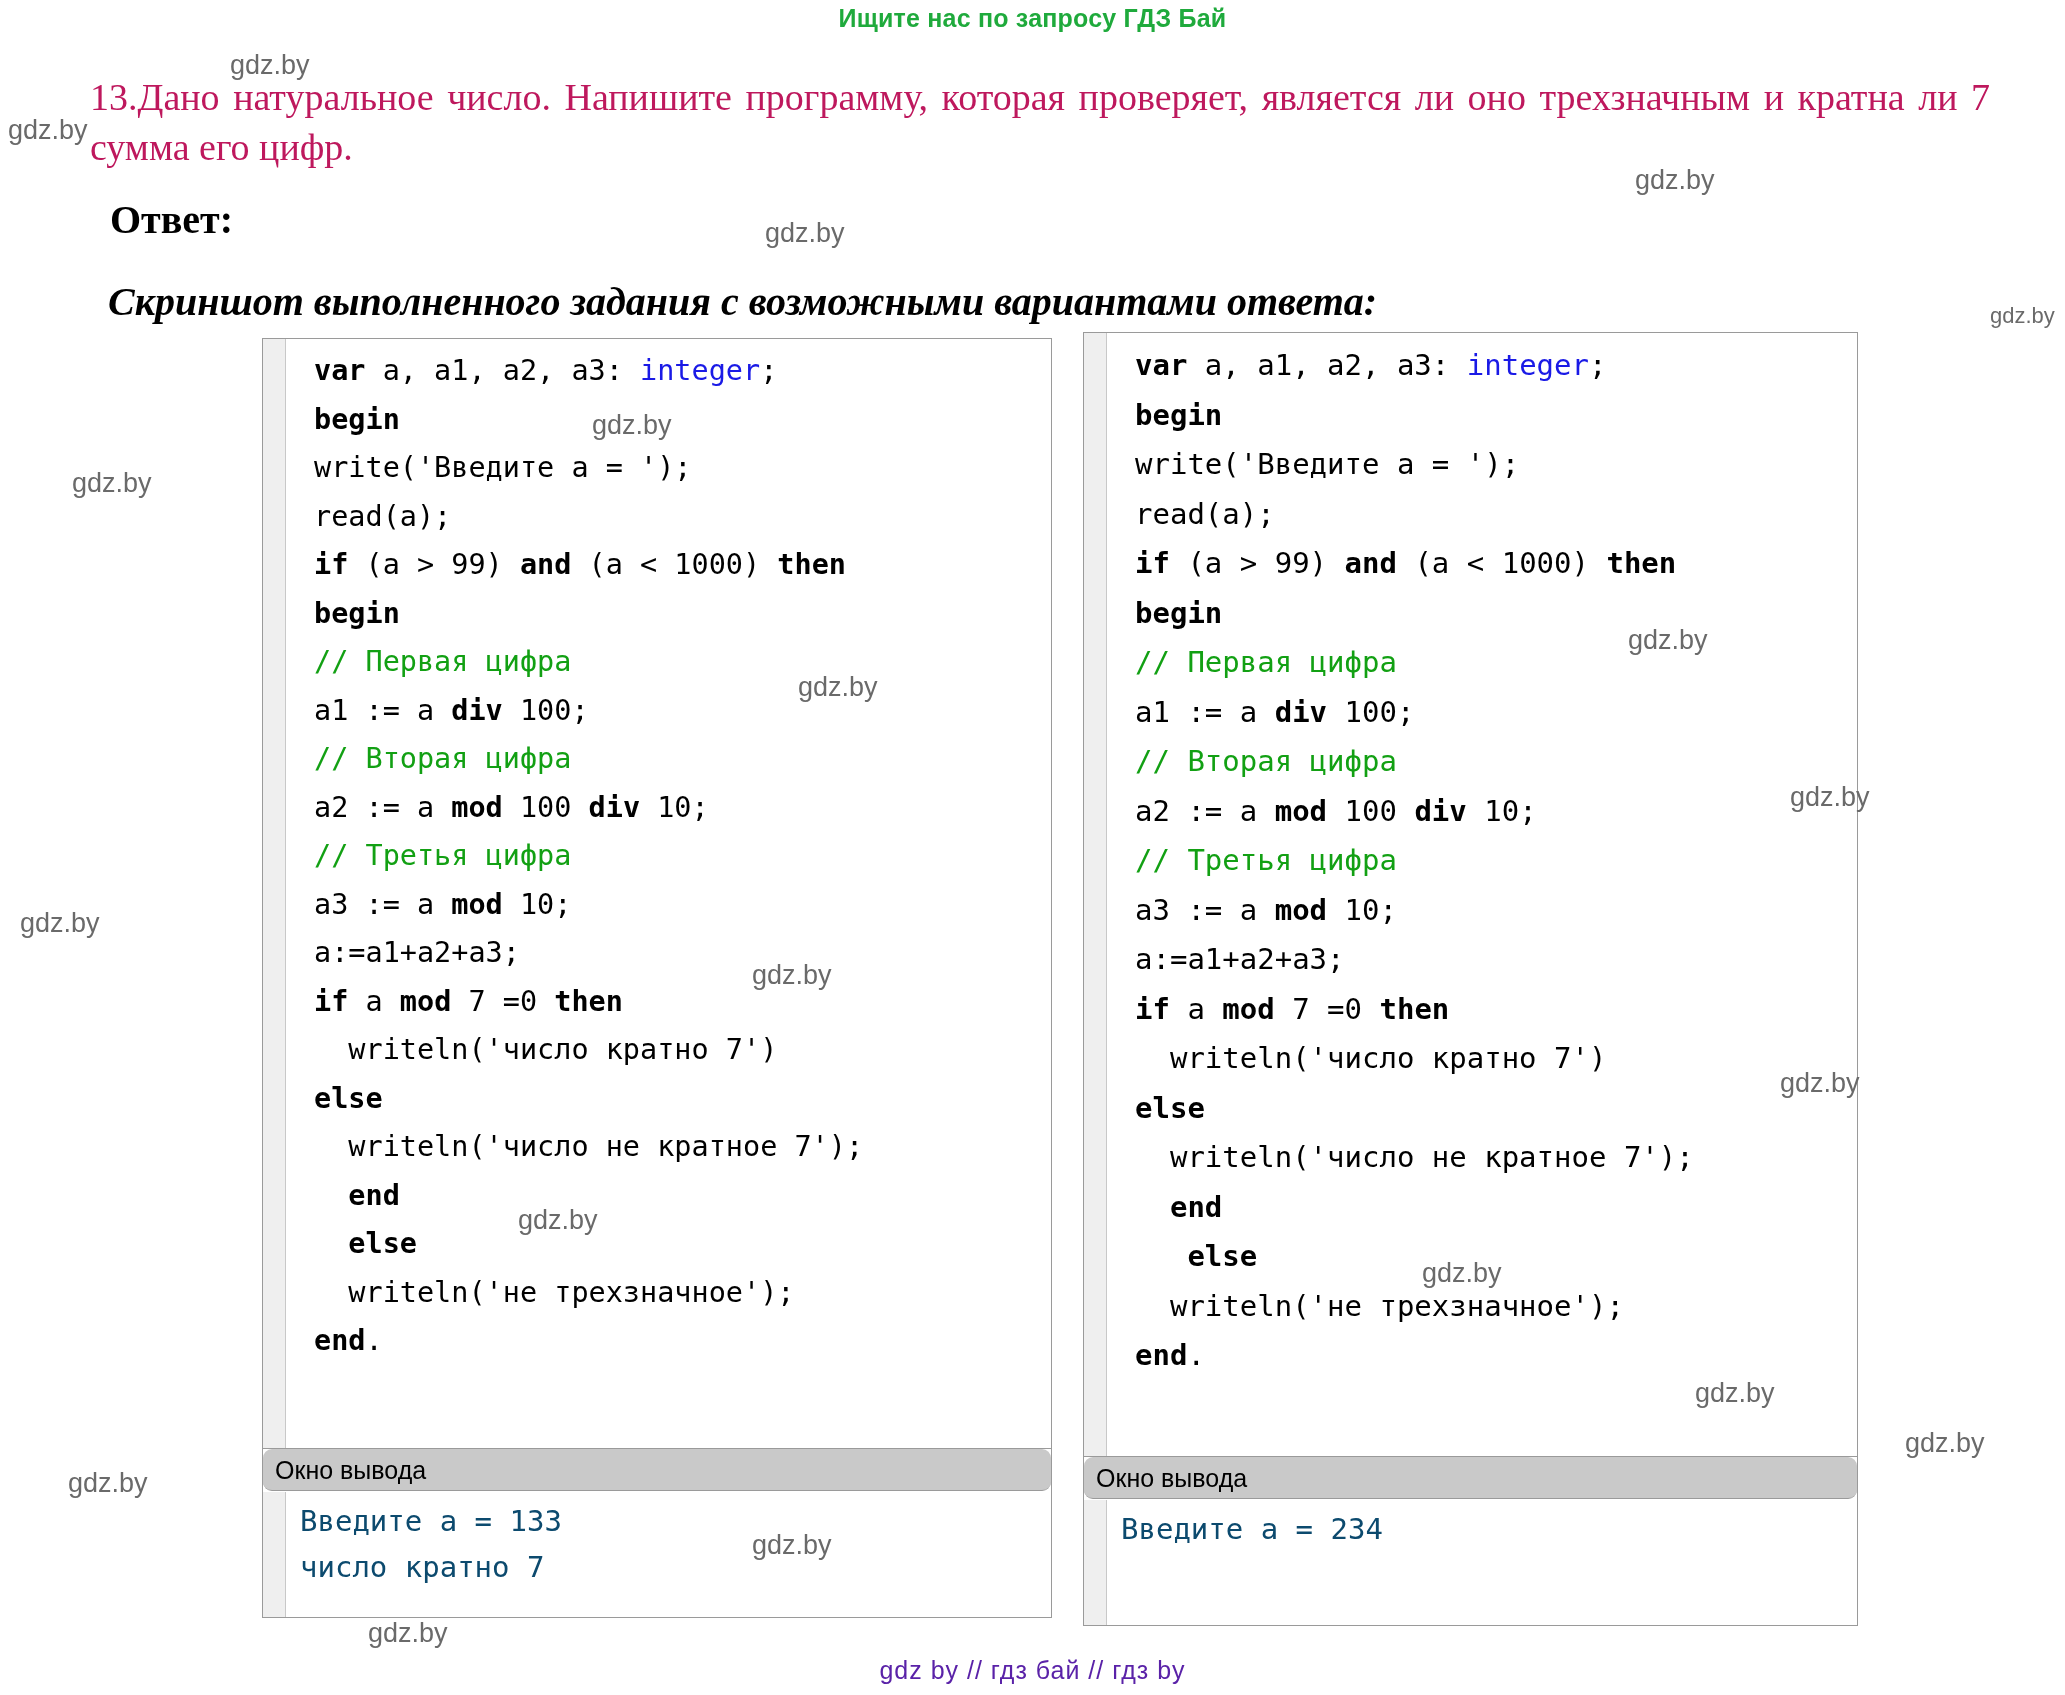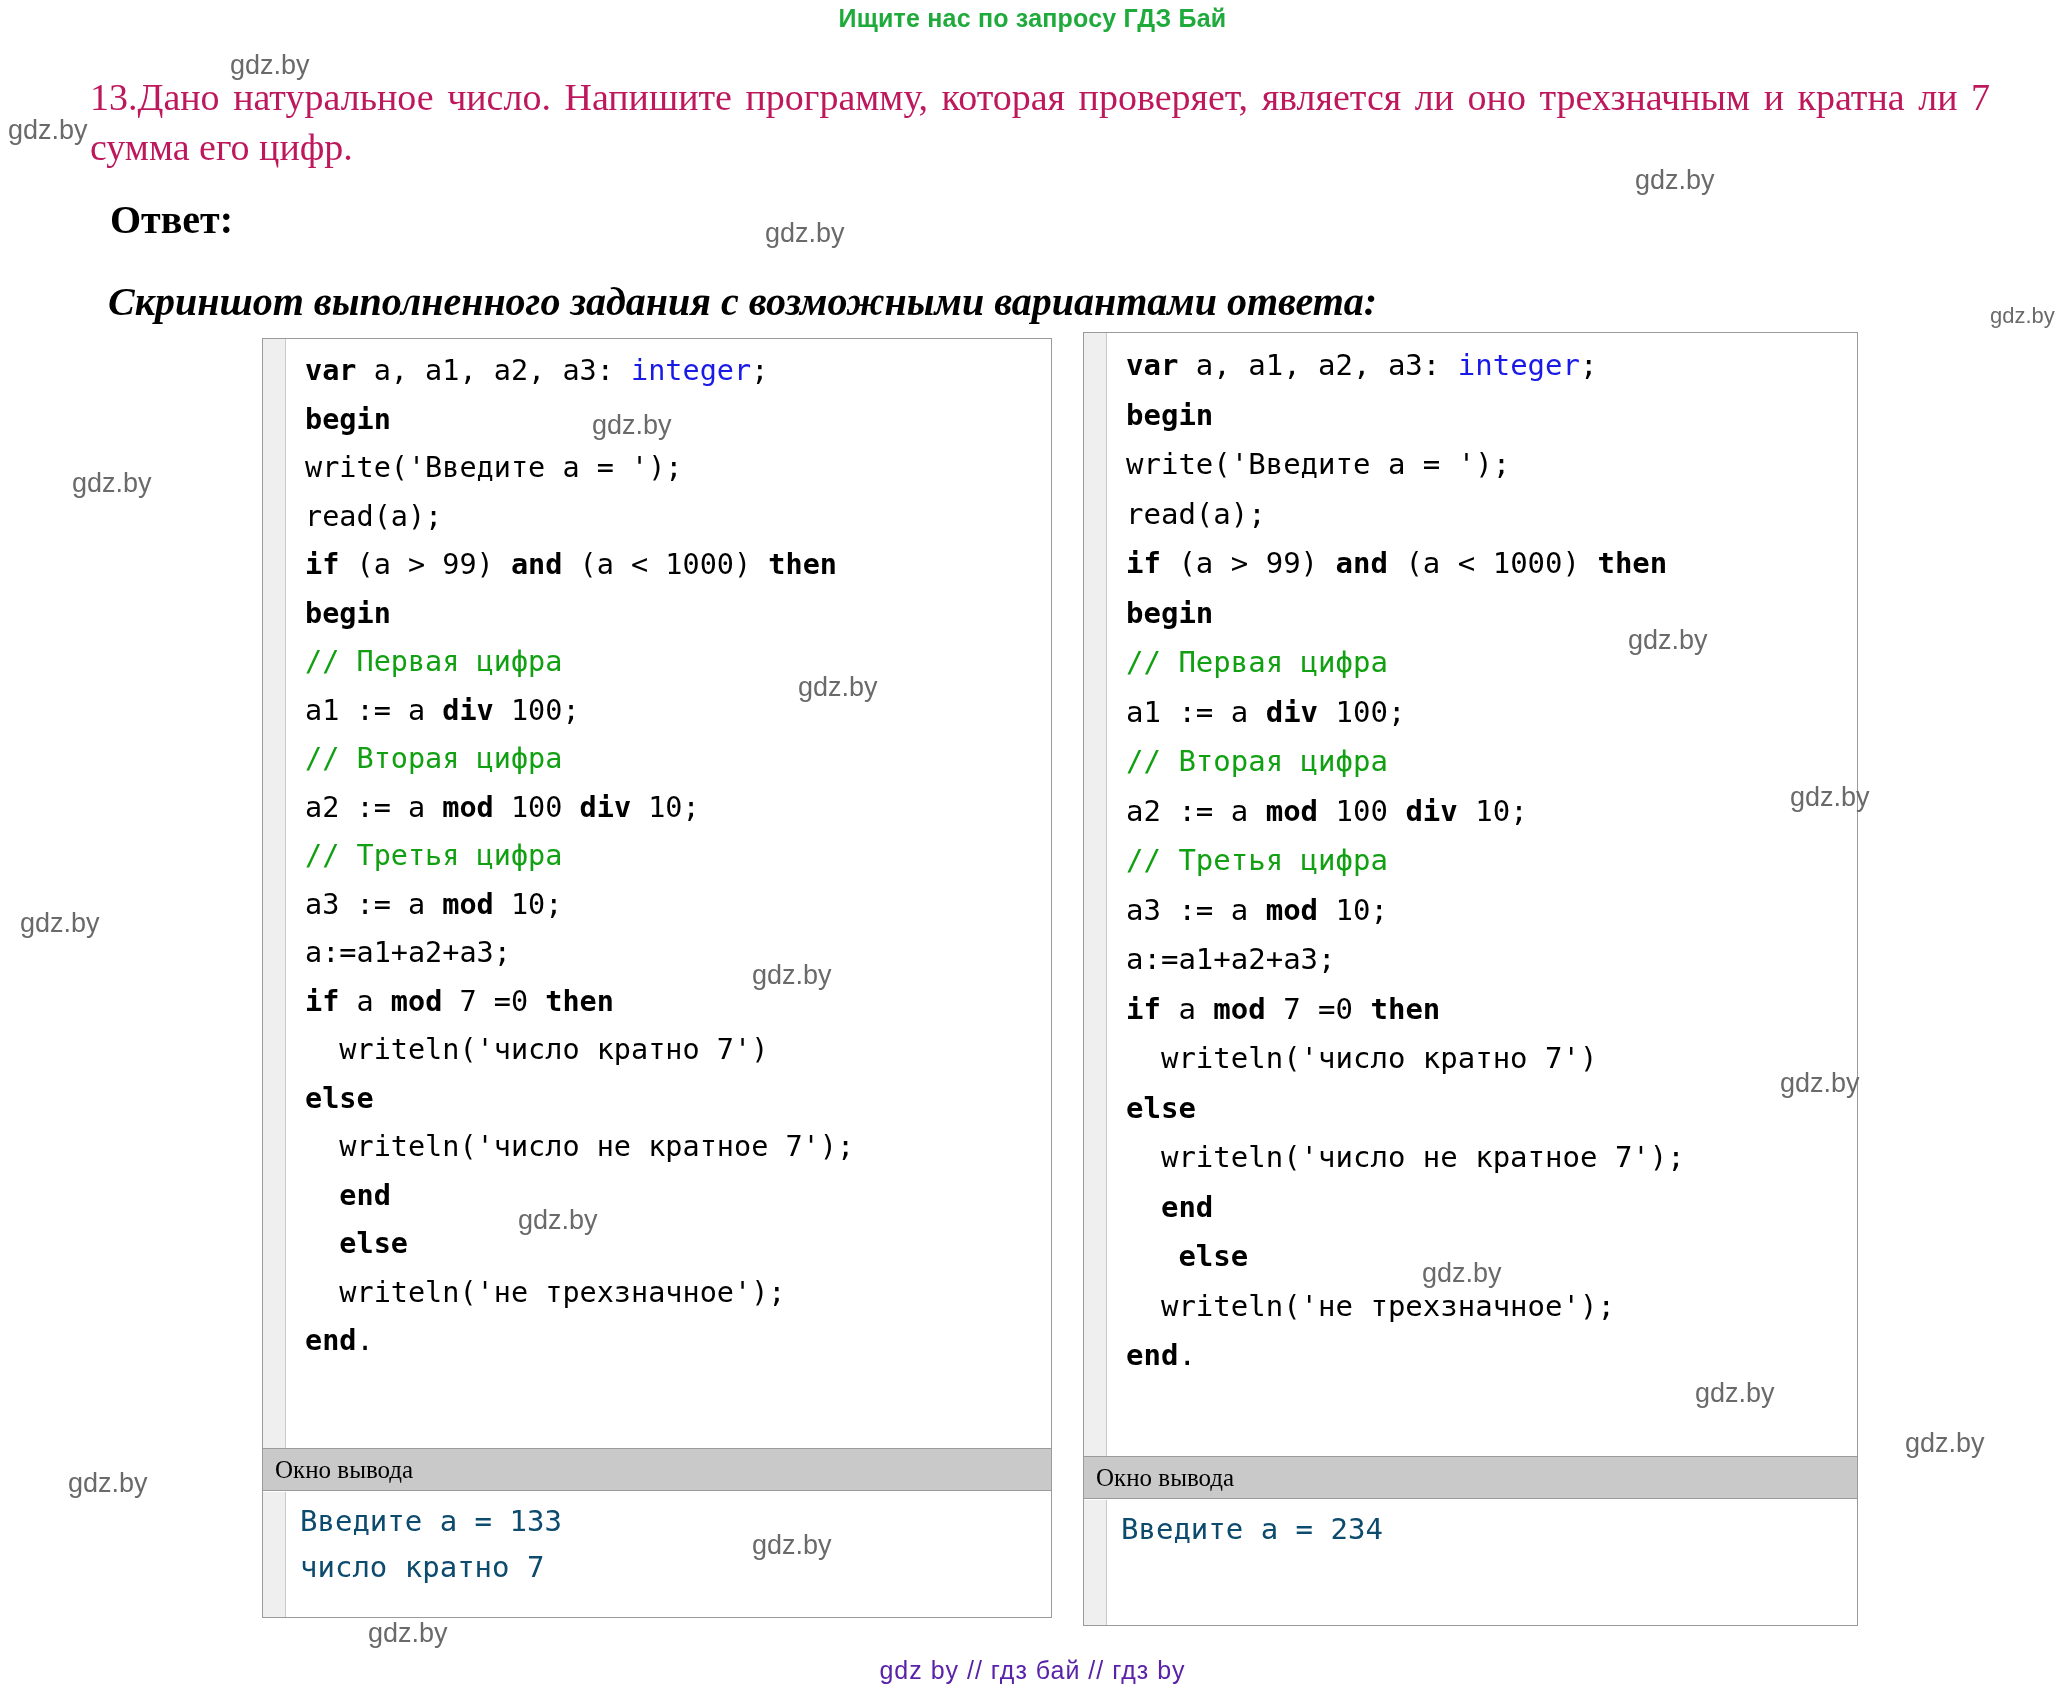--- a/index.html
+++ b/index.html
@@ -93,21 +93,21 @@
     width: 22px;
     background: #efefef;
     border-right: 1px solid #c8c8c8;
   }
   .code-area {
     position: absolute;
     left: 23px;
     right: 0;
     top: 0;
     bottom: 52px;
-    padding: 8px 6px 0 19px;
+    padding: 8px 6px 0 28px;
     box-sizing: border-box;
     font-family: "DejaVu Sans Mono", monospace;
     font-size: 28.5px;
     line-height: 48.5px;
     white-space: pre;
     overflow: hidden;
     color: #000;
   }
   .ide-right .code-area { font-size: 29px; line-height: 49.5px; }
   .kw { font-weight: bold; color: #000; }
@@ -150,25 +150,26 @@
   .out-right {
     left: 1083px;
     top: 1456px;
     width: 775px;
     height: 170px;
   }
   .out-title {
     height: 42px;
     background: #c9c9c9;
     border-bottom: 1px solid #9a9a9a;
-    font-family: Liberation Serif, serif;
+    font-family: Liberation Sans, sans-serif;
     font-size: 25px;
     color: #000;
     padding: 7px 12px 0 12px;
     box-sizing: border-box;
+    border-radius: 9px;
   }
   .out-body {
     font-family: "DejaVu Sans Mono", monospace;
     font-size: 29px;
     line-height: 46px;
     padding: 6px 0 0 14px;
     white-space: pre;
     color: #0c4a6e;
   }
   .out-gutter {

